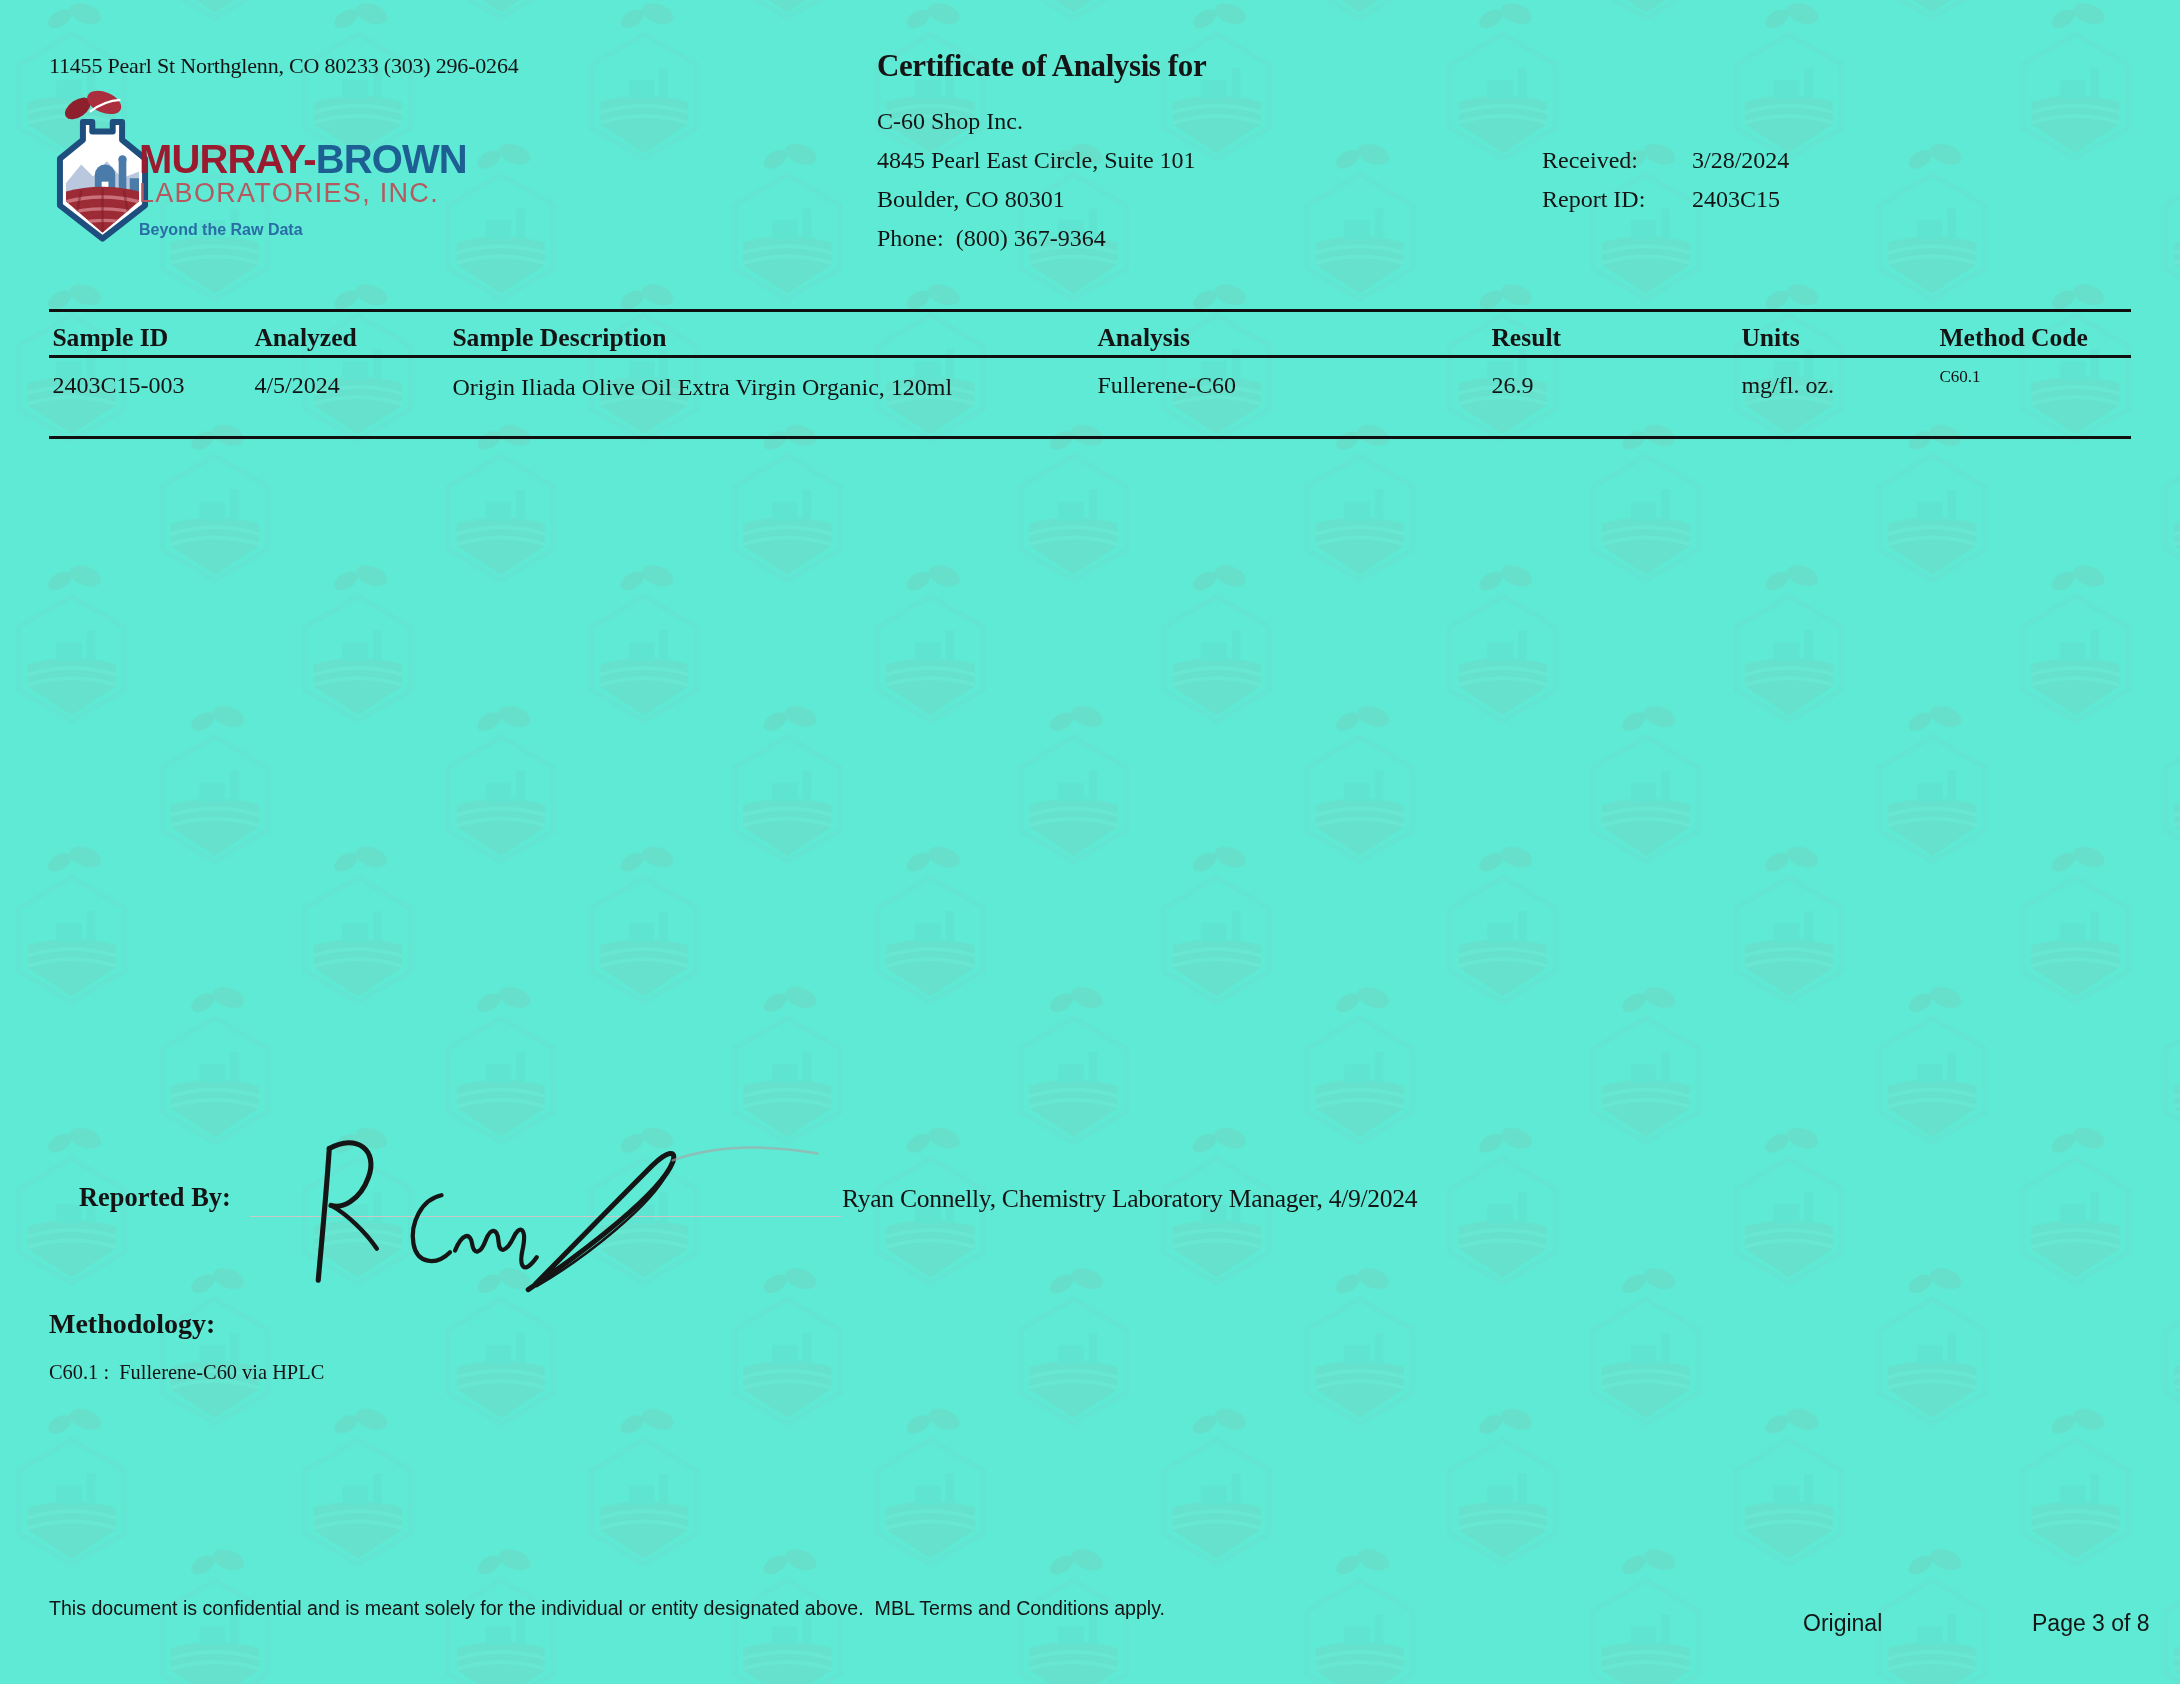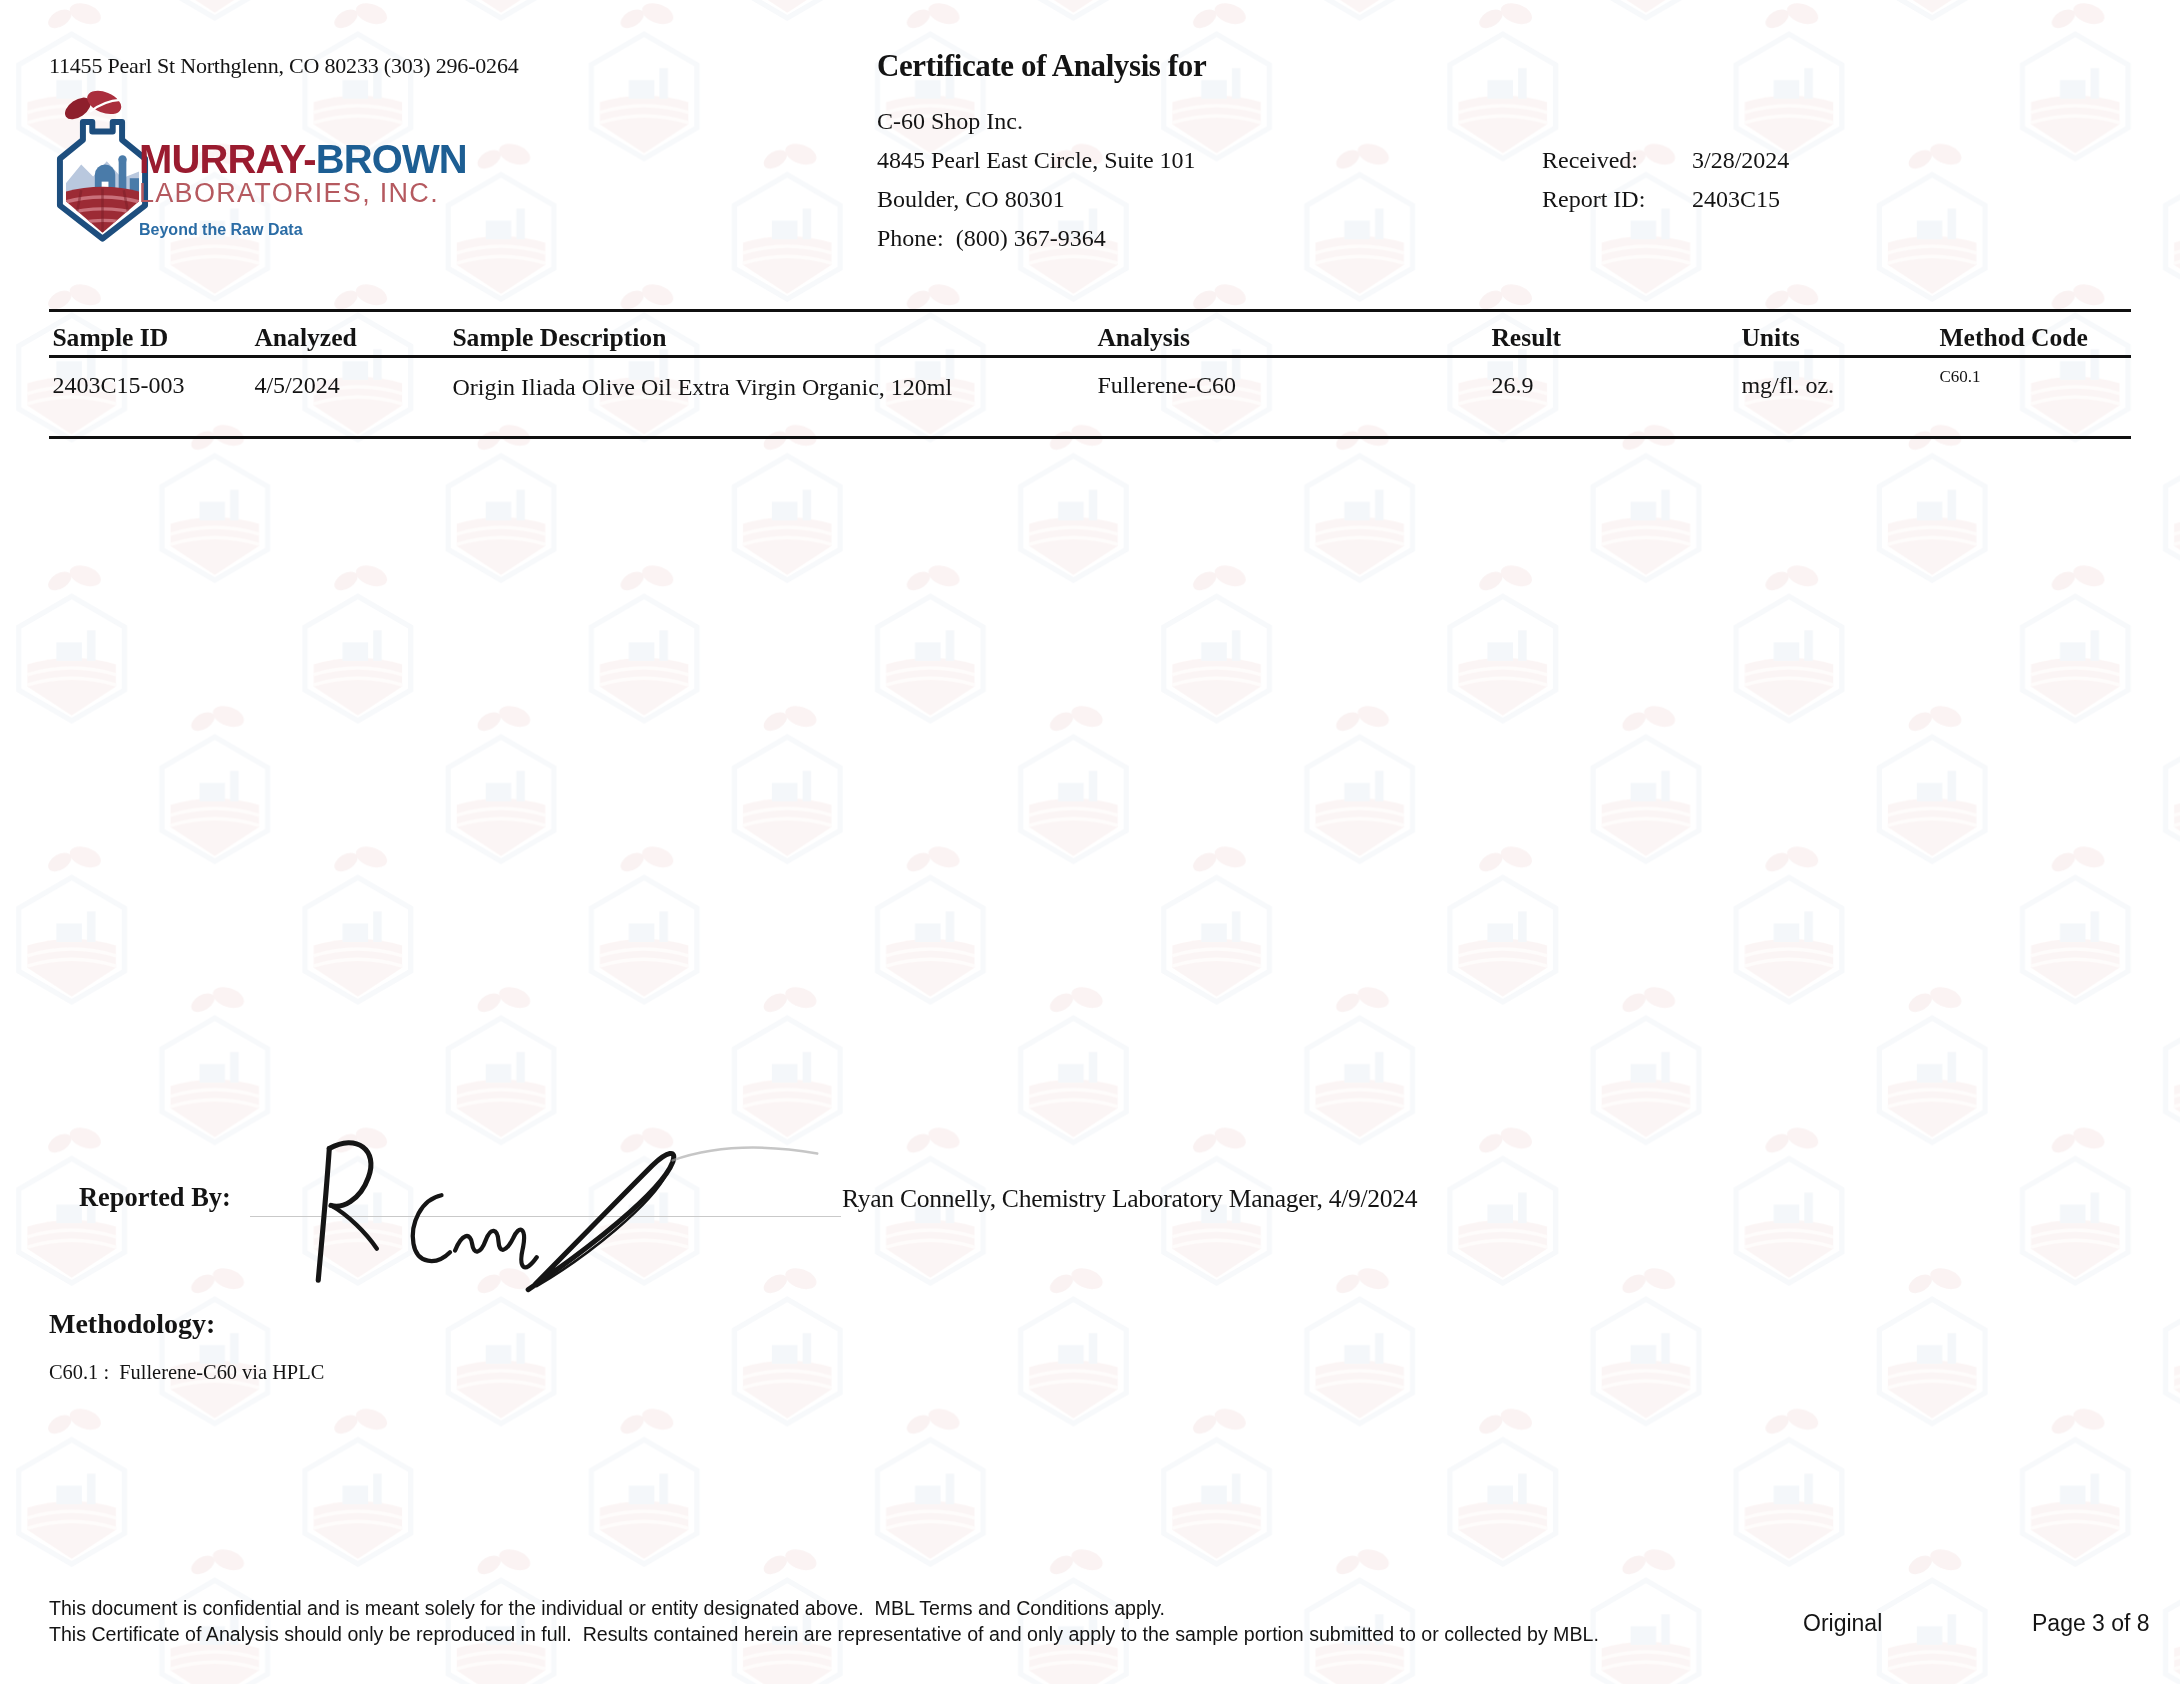--- a/index.html
+++ b/index.html
@@ -1,19 +1,19 @@
 <!DOCTYPE html>
 <html style="font-size:13.6px"><head>
 <meta charset="utf-8">
 <style>
   html,body{margin:0;padding:0;background:#e8e8e8;}
   .page{
     position:relative;
     width:2181px;height:1685px;
-    background:#ffffff;
+    background:#5eead4;
     overflow:hidden;
     font-family:"Liberation Serif","DejaVu Serif",serif;
     color:#141414;
   }
   .wm{position:absolute;left:0;top:0;z-index:0;}
   .layer{position:absolute;z-index:1;}
 
   .lab-address{left:49px;top:53px;font-size:22px;letter-spacing:-0.2px;}
 
   .logo{left:47px;top:88px;width:545px;height:166px;}
@@ -175,19 +175,18 @@
       </g>
     </svg>
   </div>
   <div class="layer signer-line">Ryan Connelly, Chemistry Laboratory Manager, 4/9/2024</div>
 
   <div class="layer method-head">Methodology:</div>
   <div class="layer method-item">C60.1 :  Fullerene-C60 via HPLC</div>
 
   <div class="layer footer-left">
     <div>This document is confidential and is meant solely for the individual or entity designated above.  MBL Terms and Conditions apply.</div>
-    <div>This Certificate of Analysis should only be reproduced in full.  Results contained herein are representative of and only apply to the sample portion submitted to or collected by MBL.</div>
   </div>
   <div class="layer copy-type">Original</div>
   <div class="layer page-info">Page 3 of 8</div>
 
 </div>
 
 
 </body></html>

